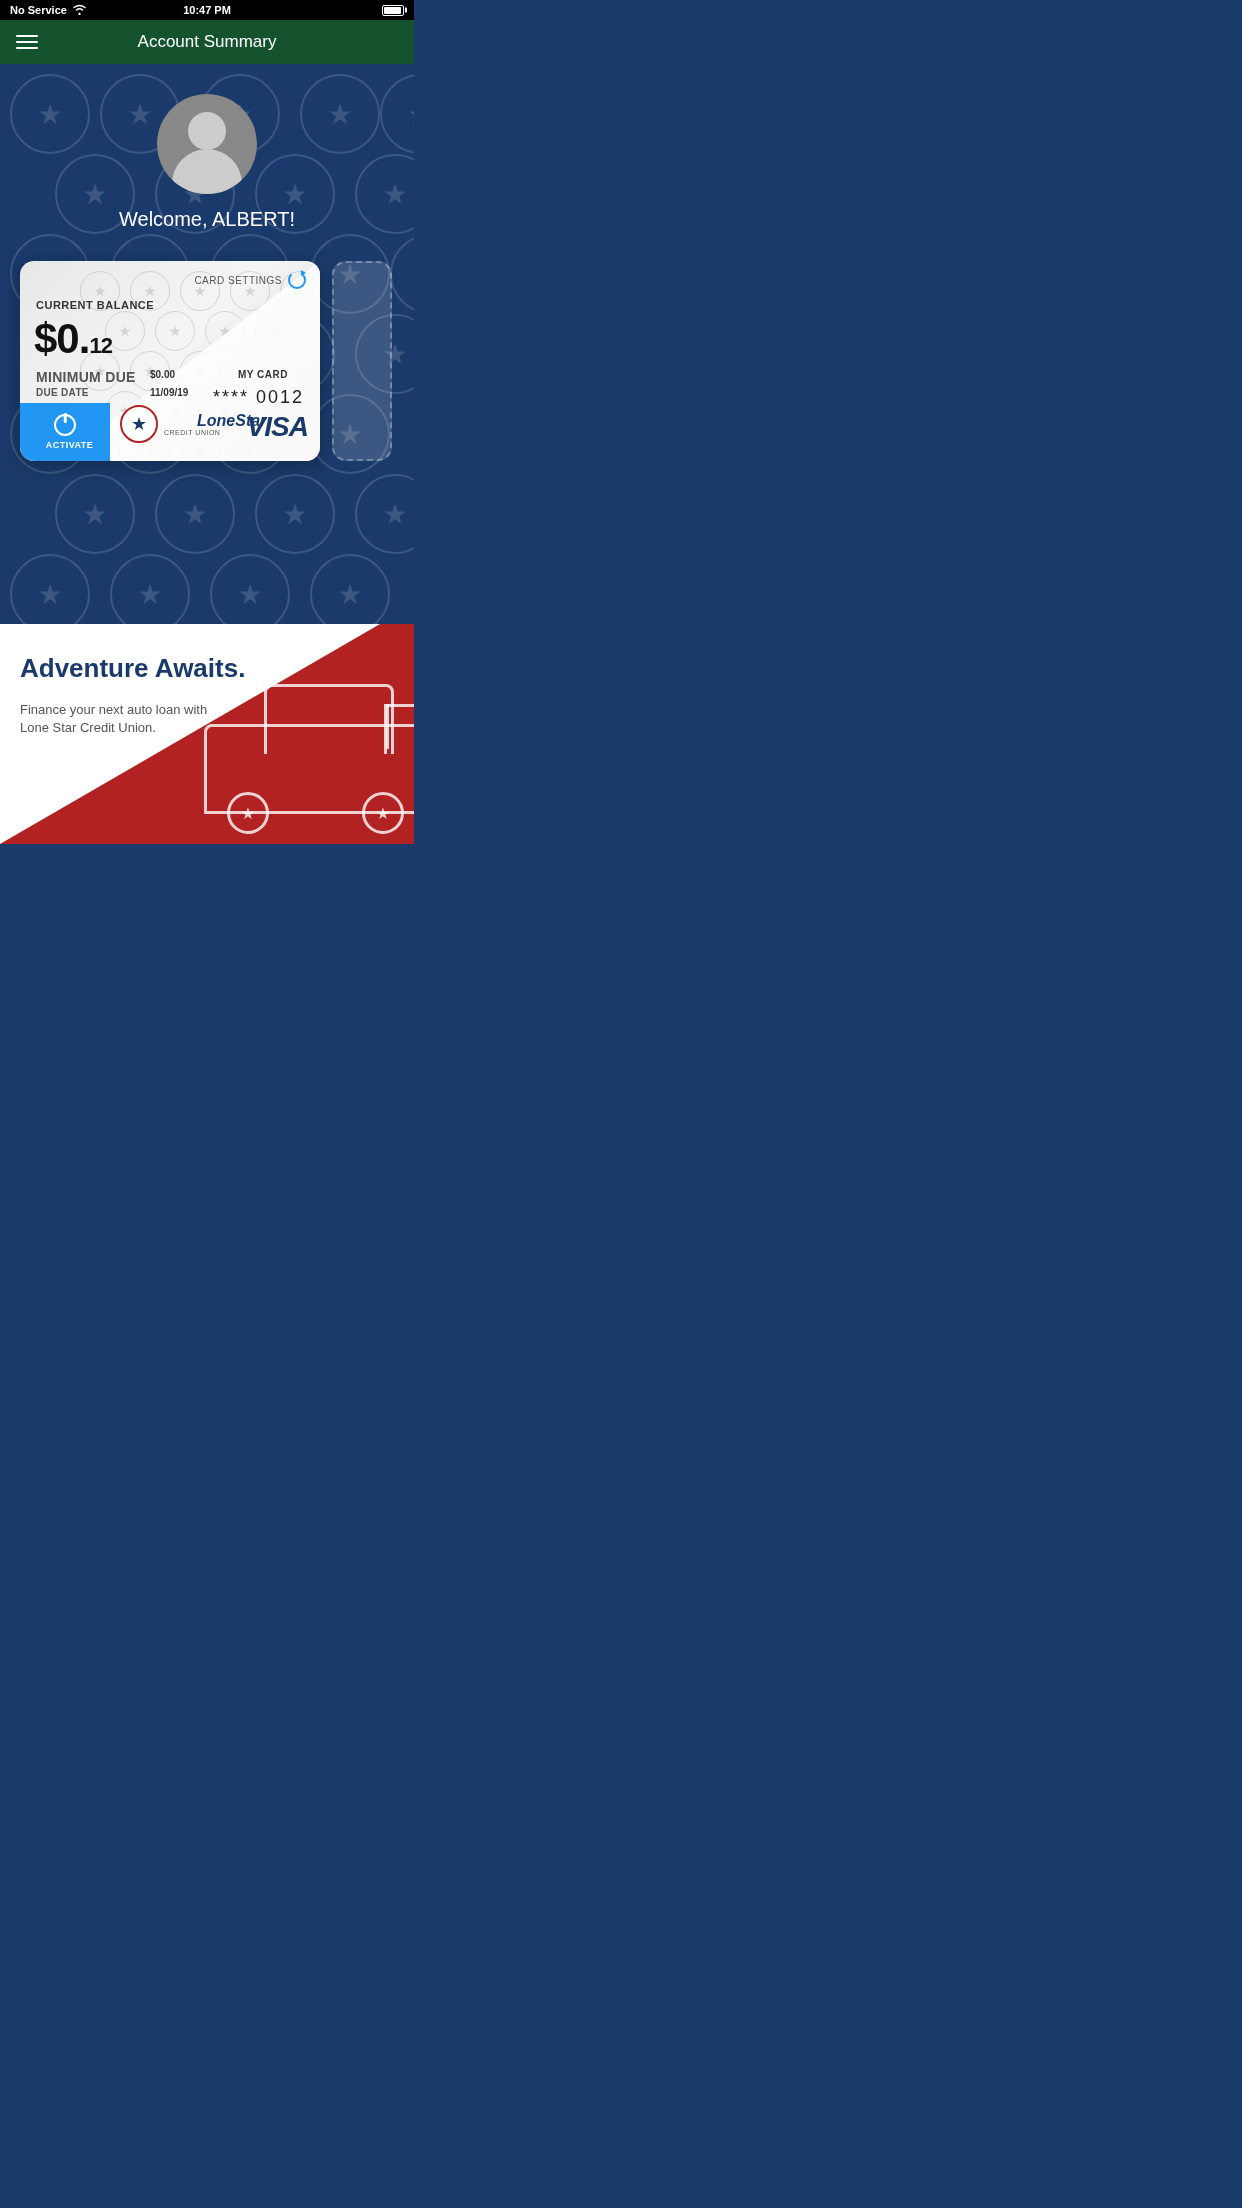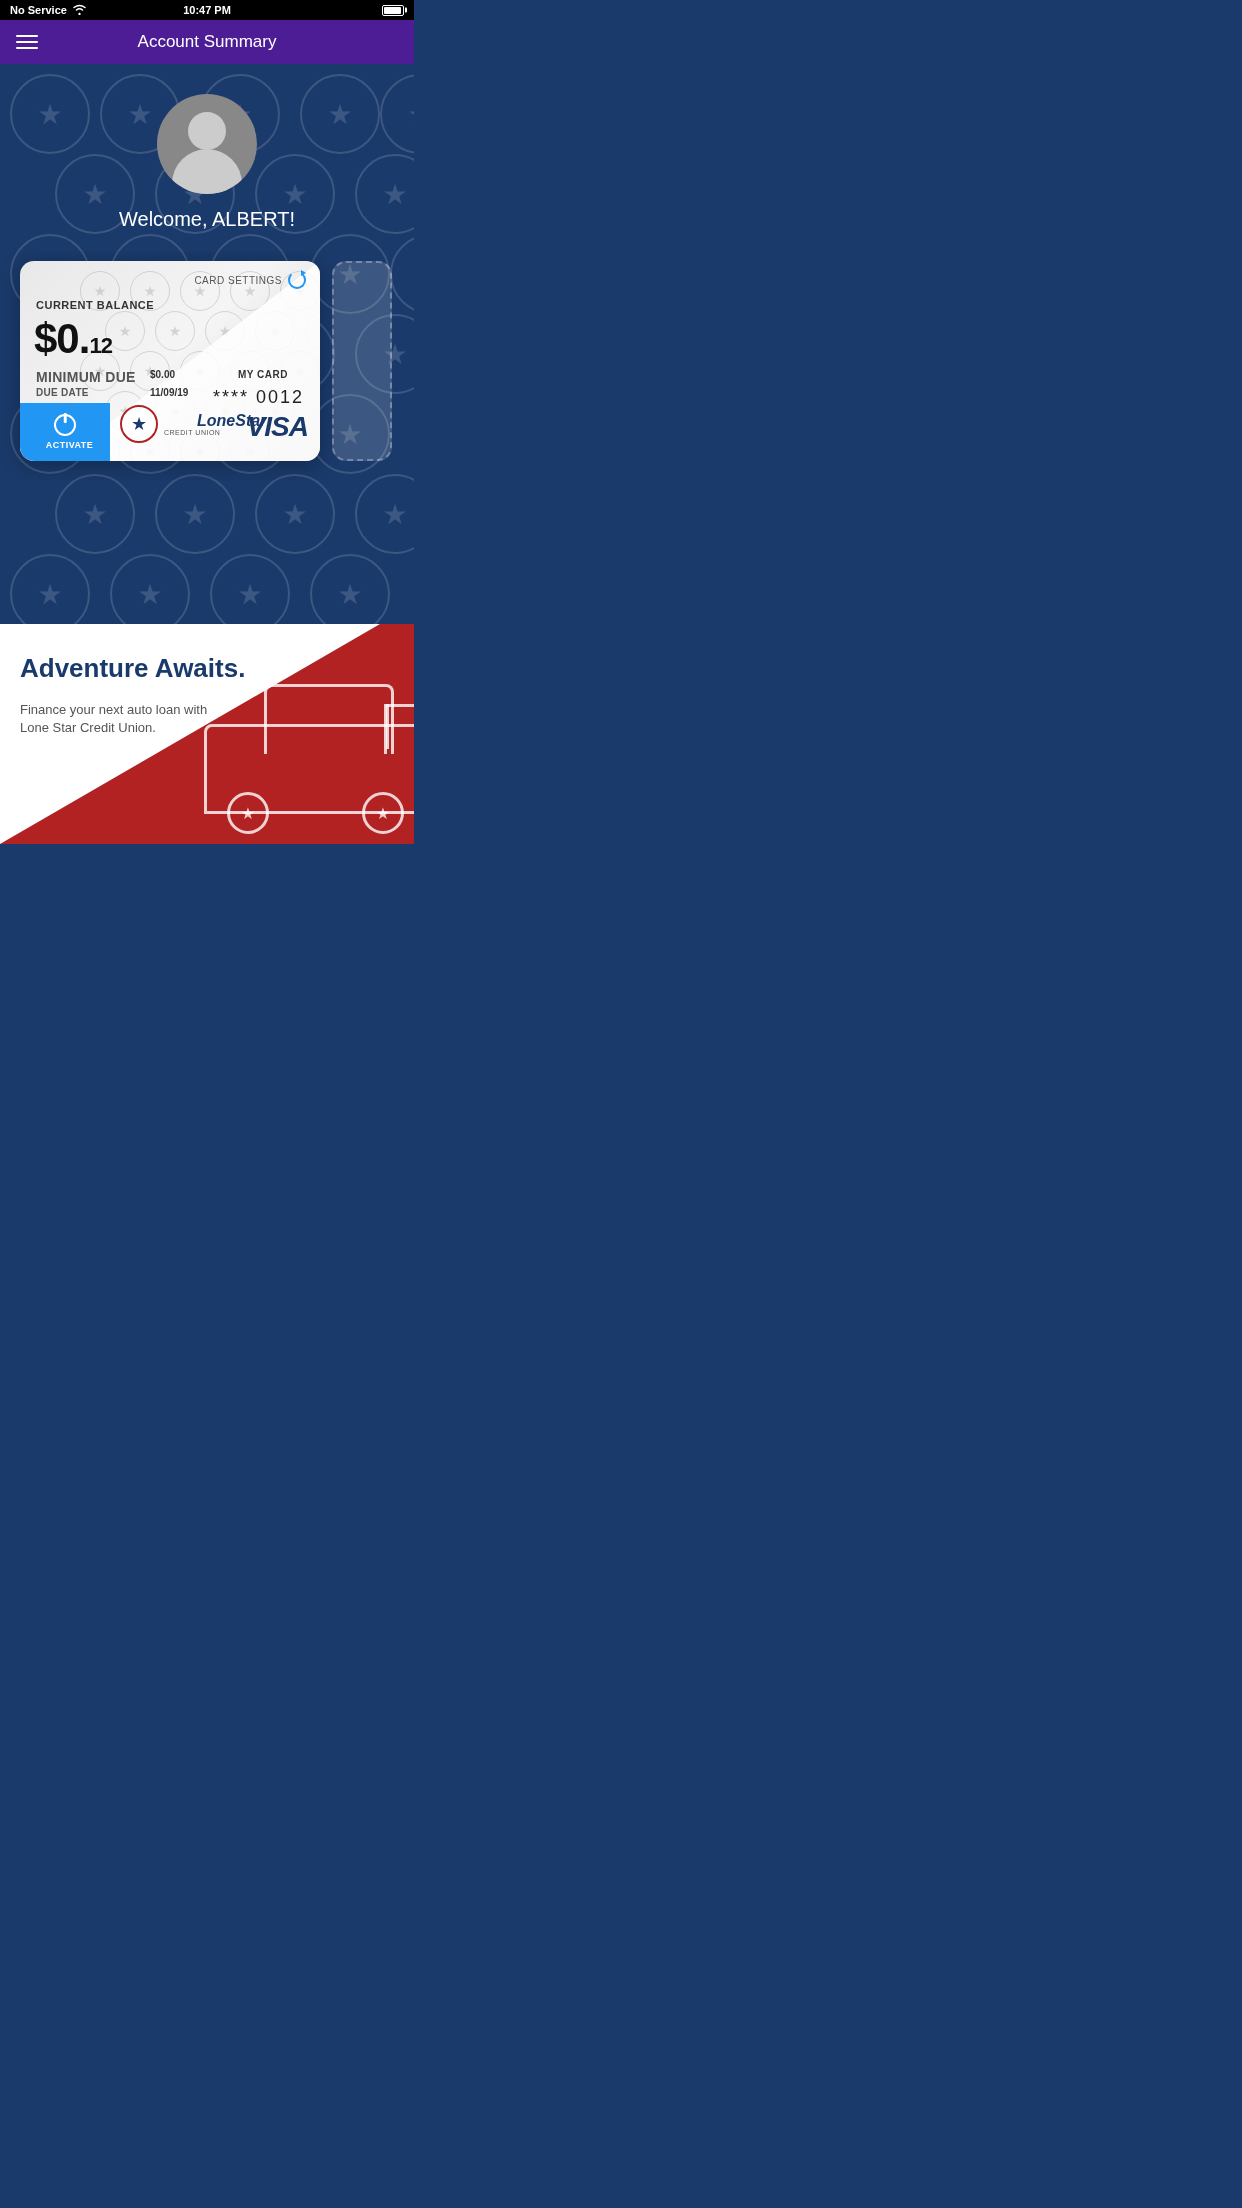--- a/index.html
+++ b/index.html
@@ -50,21 +50,21 @@
     .battery-fill {
       position: absolute;
       left: 1px; top: 1px; bottom: 1px;
       width: 85%;
       background: #fff;
       border-radius: 1px;
     }
 
     
     .nav-bar {
-      background: #4c1d95;
+      background: #14532d;
       height: 44px;
       display: flex;
       align-items: center;
       padding: 0 16px;
       position: relative;
     }
     .nav-title {
       position: absolute;
       left: 50%; transform: translateX(-50%);
       color: #fff;

